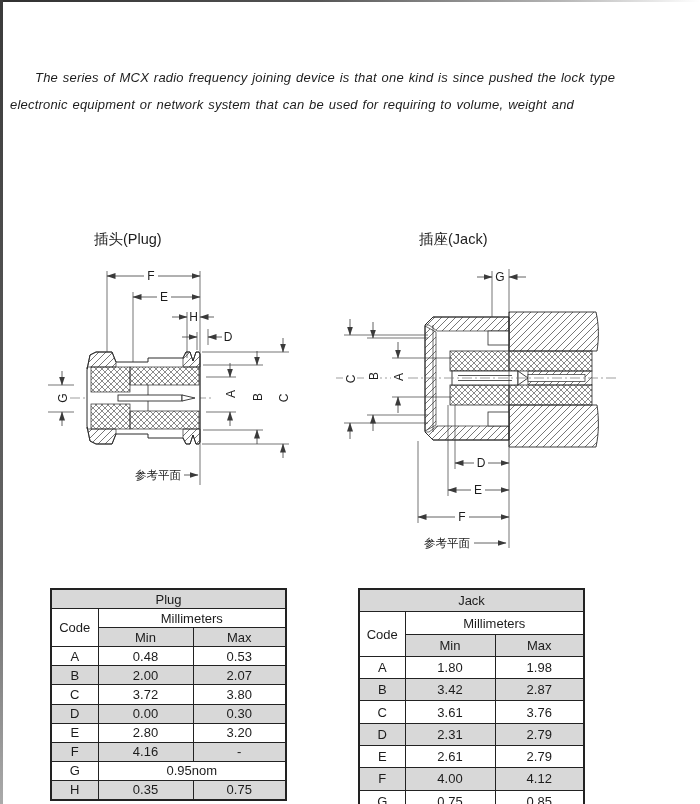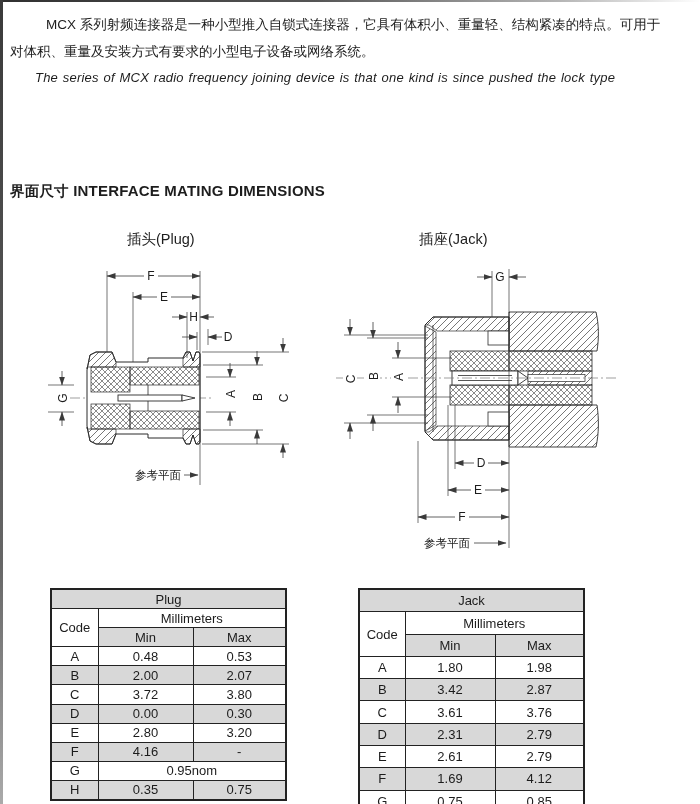--- a/index.html
+++ b/index.html
@@ -10,53 +10,46 @@
   .edge-top{position:absolute;left:0;top:0;width:700px;height:2px;
         background:linear-gradient(to right,#303030,#555 45%,#b5b5b5 80%,rgba(255,255,255,0));}
   .para{position:absolute;left:10px;width:684px;}
   .cn-line{font-size:13.5px;line-height:27px;white-space:nowrap;}
   .en-line{font-size:13px;line-height:27px;letter-spacing:.2px;word-spacing:1px;white-space:nowrap;font-style:italic;}
   .indent-cn{padding-left:36px;}
   .indent-en{padding-left:25px;}
   .heading{position:absolute;left:10px;top:182px;font-size:15px;font-weight:bold;letter-spacing:.2px;}
   .heading .cn{font-size:14.5px;}
   .fig-title{position:absolute;font-size:14.5px;white-space:nowrap;}
-  #plug-title{left:94px;top:230px;margin-left:33px;}
+  #plug-title{left:94px;top:230px;}
   #jack-title{left:419px;top:230px;}
   svg{position:absolute;left:0;top:255px;}
   svg text{font-family:"Liberation Sans","DejaVu Sans",sans-serif;fill:#1d1d1d;}
   .dimtxt{font-size:12px;}
   .reftxt{font-size:11.5px;}
   .dim-table{position:absolute;border-collapse:collapse;table-layout:fixed;
         font-size:13px;color:#1c1c1c;text-align:center;border:2px solid #222;background:#fff;}
   .dim-table td{border:1px solid #222;padding:0;line-height:17px;}
   #plug-table{left:50px;top:588px;width:237px;height:213px;}
   #jack-table{left:358px;top:588px;width:227px;height:226px;}
   .shade{background:#d8d8d8;margin-top:40px;}
 </style>
 </head>
 <body>
 
 <div id="page">
   <div class="edge-top"></div>
   <div class="edge-left"></div>
 
-  <div class="para" style="top:11px">
-    <div class="cn-line indent-cn">MCX 系列射频连接器是一种小型推入自锁式连接器，它具有体积小、重量轻、结构紧凑的特点。可用于</div>
-    <div class="cn-line">对体积、重量及安装方式有要求的小型电子设备或网络系统。</div>
-  </div>
 
   <div class="para" style="top:64px">
     <div class="en-line indent-en">The series of MCX radio frequency joining device is that one kind is since pushed the lock type</div>
+    <div class="en-line">electronic equipment or network system that can be used for requiring to volume, weight and</div>
   </div>
 
-  <div class="heading">
-    <span class="cn">界面尺寸</span>
-    <span>INTERFACE MATING DIMENSIONS</span>
-  </div>
 
   <div class="fig-title" id="plug-title">插头(Plug)</div>
   <div class="fig-title" id="jack-title">插座(Jack)</div>
 
   <svg width="700" height="332" viewBox="0 0 700 332">
     <defs>
       <pattern id="diag" width="7" height="7" patternUnits="userSpaceOnUse">
         <path d="M0,7 L7,0" stroke="#3c3c3c" stroke-width="0.7"></path>
       </pattern>
       <pattern id="cross" width="6" height="6" patternUnits="userSpaceOnUse">
@@ -352,21 +345,21 @@
       <td>2.31</td>
       <td>2.79</td>
     </tr>
     <tr>
       <td>E</td>
       <td>2.61</td>
       <td>2.79</td>
     </tr>
     <tr class="shade">
       <td>F</td>
-      <td>1.69</td>
+      <td>4.00</td>
       <td>4.12</td>
     </tr>
     <tr>
       <td>G</td>
       <td>0.75</td>
       <td>0.85</td>
     </tr>
   </tbody>
     </table>
 </div>

